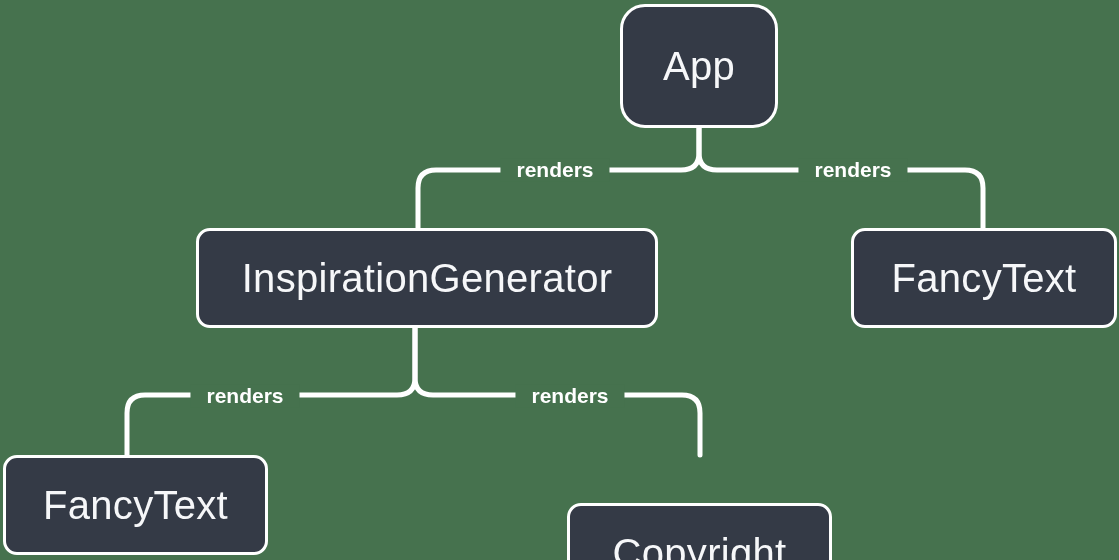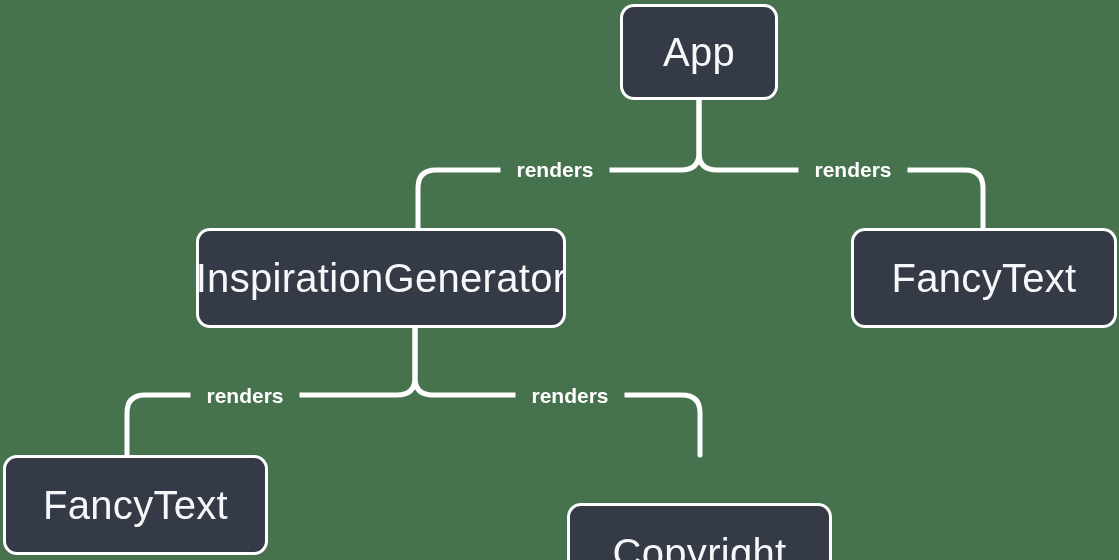--- a/index.html
+++ b/index.html
@@ -72,23 +72,23 @@
   </svg>
 
   <span class="edge-label" style="left:555px; top:170px;">renders</span>
 
   <span class="edge-label" style="left:853px; top:170px;">renders</span>
 
   <span class="edge-label" style="left:245px; top:396px;">renders</span>
 
   <span class="edge-label" style="left:570px; top:396px;">renders</span>
 
-  <div class="node" style="left:620px; top:4px; width:158px; height:96px;">App</div>
+  <div class="node" style="left:620px; top:4px; width:158px; height:124px;border-radius:25px;">App</div>
 
-  <div class="node" style="left:196px; top:228px; width:370px; height:100px;">InspirationGenerator</div>
+  <div class="node" style="left:196px; top:228px; width:462px; height:100px;">InspirationGenerator</div>
 
   <div class="node" style="left:851px; top:228px; width:266px; height:100px;">FancyText</div>
 
   <div class="node" style="left:3px; top:455px; width:265px; height:100px;">FancyText</div>
 
   <div class="node" style="left:567px; top:455px; width:265px; height:100px;margin-top:48px;">Copyright</div>
 
 </div>
 
 </body></html>

